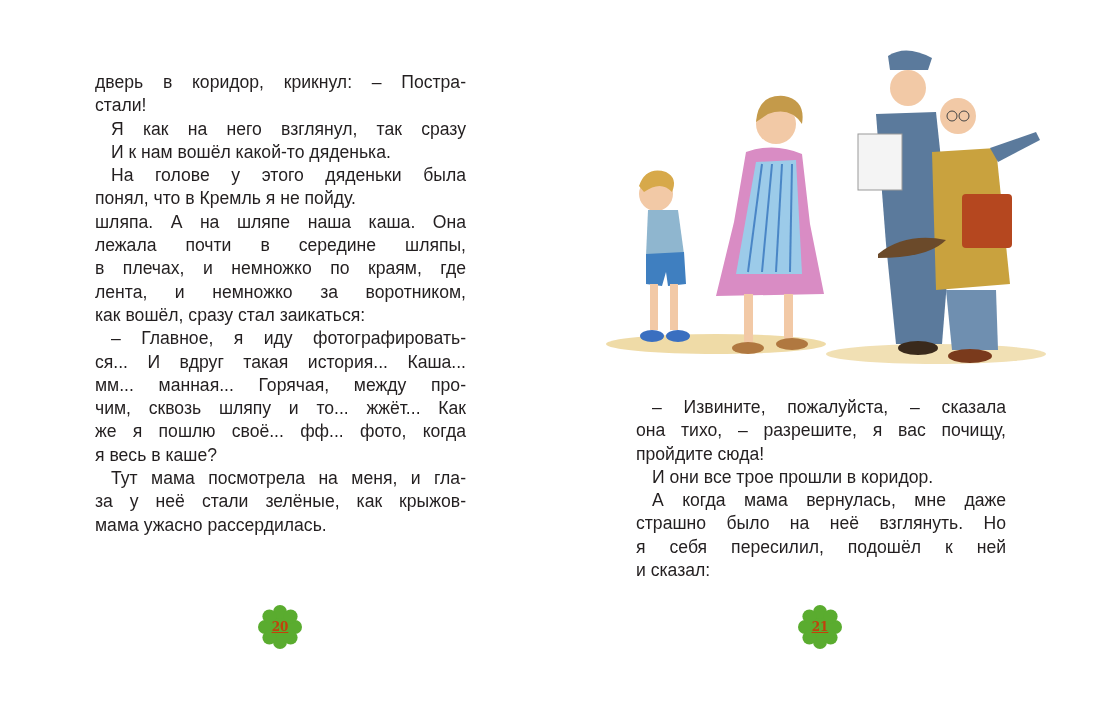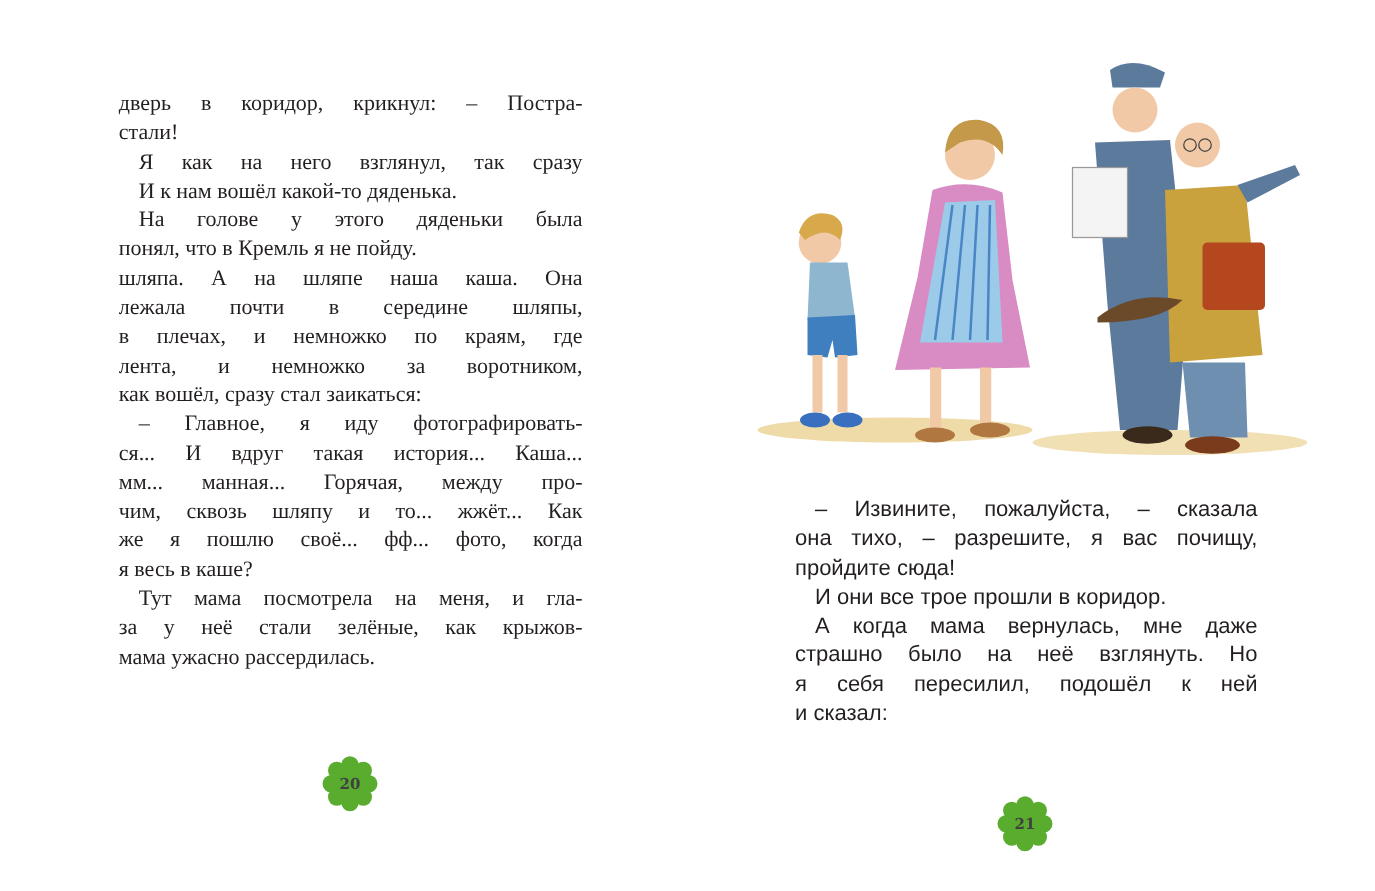--- a/index.html
+++ b/index.html
@@ -4,32 +4,32 @@
 <style>
   html, body { margin: 0; padding: 0; }
   body {
     width: 1100px; height: 713px; background: #ffffff; position: relative; overflow: hidden;
     font-family: "Liberation Sans", "DejaVu Sans", sans-serif; color: #231f20;
   }
   .page { position: absolute; top: 0; height: 713px; width: 550px; }
   .page.left { left: 0; }
   .page.right { left: 550px; }
   .text-col { position: absolute; font-size: 17.6px; line-height: 23.3px; }
-  .left .text-col { left: 95px; top: 71px; width: 371px; font-family: Liberation Serif, serif; }
+  .left .text-col { left: 95px; top: 71px; width: 371px; }
   .right .text-col { left: 86px; top: 396px; width: 370px; }
   .line { display: block; height: 23.3px; white-space: nowrap; text-align: justify; text-align-last: justify; }
   .line.last { text-align-last: left; }
   .line.indent { padding-left: 16px; }
   .pagenum { position: absolute; width: 46px; height: 46px; }
   .left .pagenum { left: 257px; top: 604px; }
-  .right .pagenum { left: 247px; top: 636px; }
+  .right .pagenum { left: 247px; top: 604px; }
   .pagenum svg { position: absolute; left: 0; top: 0; }
   .pagenum span {
     position: absolute; left: 0; top: 0; width: 46px; height: 46px; line-height: 46px; text-align: center;
-    font-family: "DejaVu Serif", "Liberation Serif", serif; font-weight: bold; font-size: 12px; color: #404040;
+    font-family: "DejaVu Serif", "Liberation Serif", serif; font-weight: bold; font-size: 12px; color: #c2410c; text-decoration: underline;
   }
   .illustration { position: absolute; left: 56px; top: 44px; width: 440px; height: 330px; }
 </style>
 </head>
 <body>
 
 <div class="page left">
   <div class="text-col" id="left-text">
       <span class="line">дверь в коридор, крикнул: – Постра-</span>
       <span class="line last">стали!</span>

